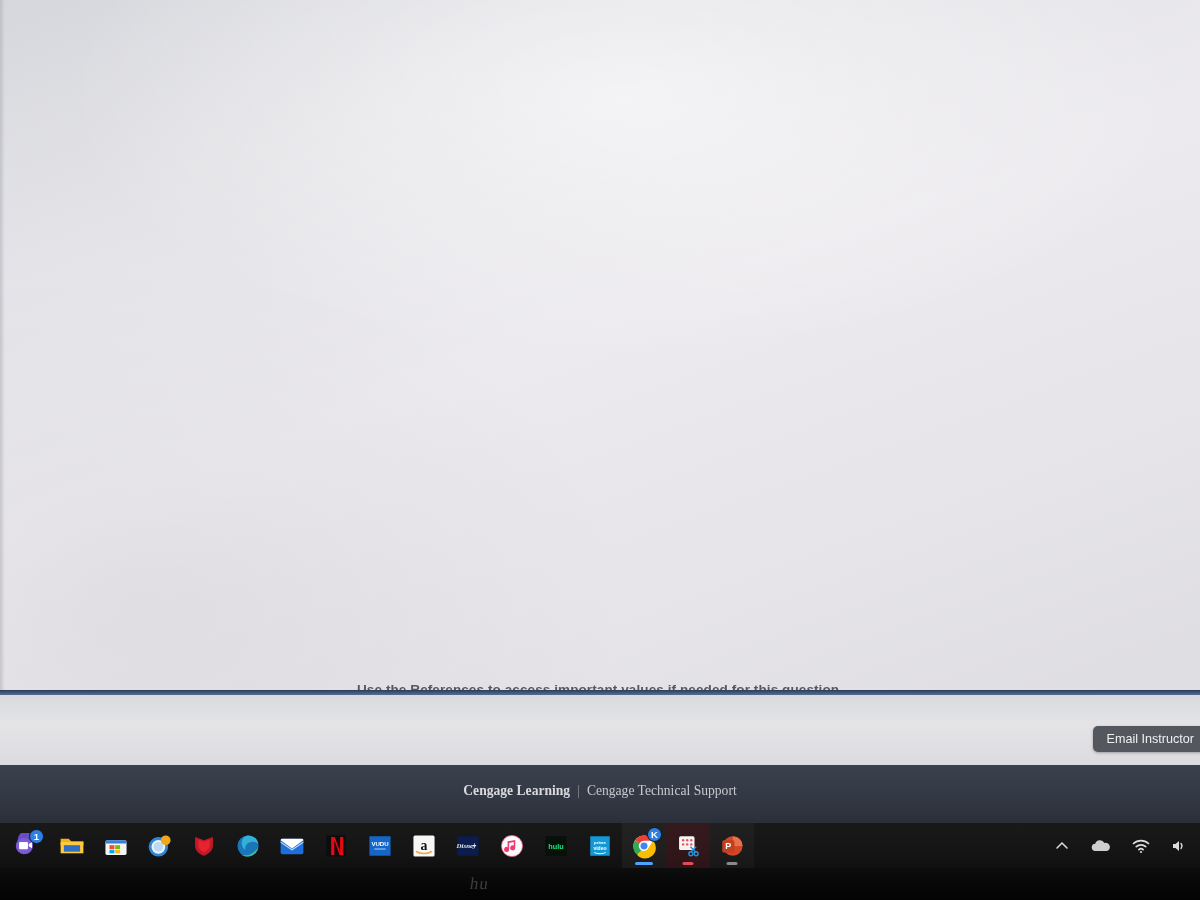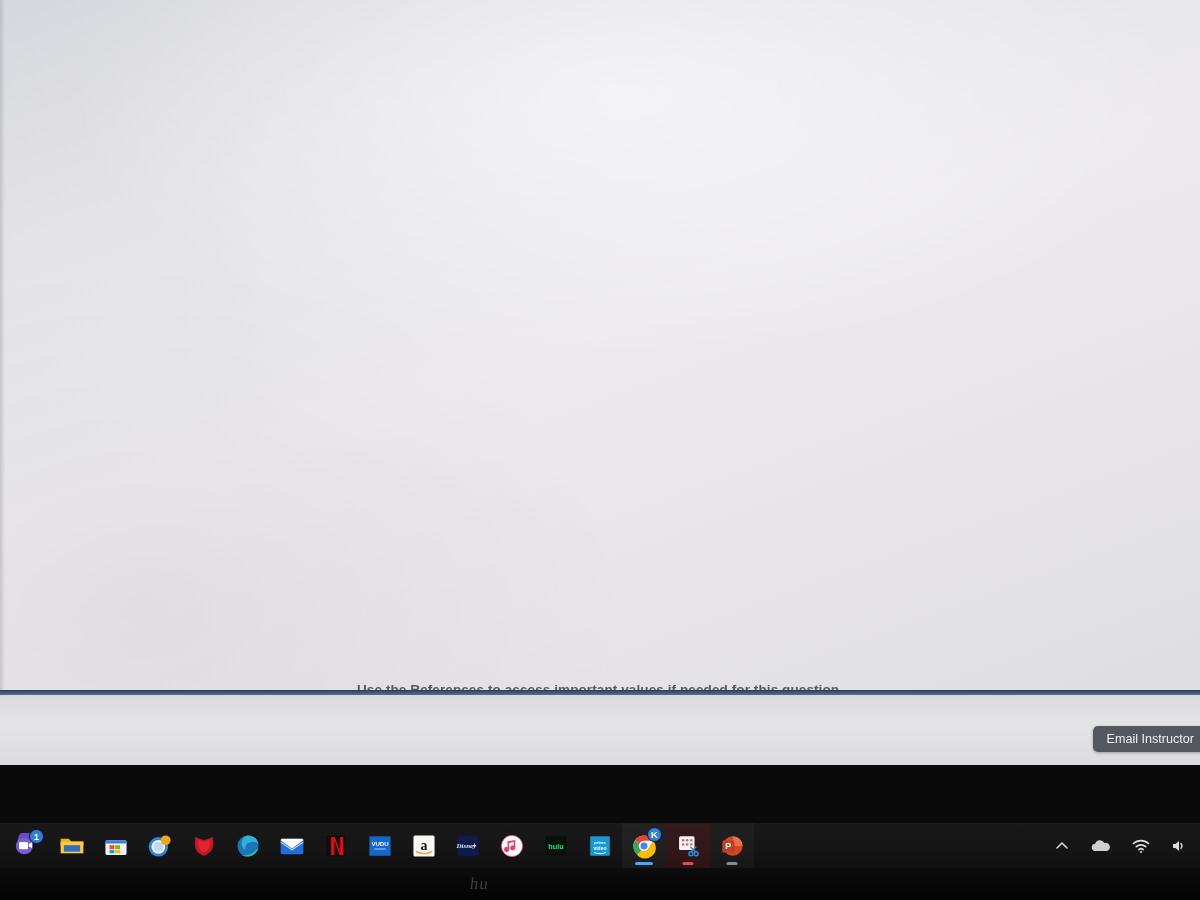--- a/index.html
+++ b/index.html
@@ -176,20 +176,25 @@
     <div class="page-gutter"></div>
 
     <div class="ref-banner">Use the References to access important values if needed for this question.</div>
 
   </div>
 
   <div class="divider-line"></div>
   <div class="gray-band"></div>
   <div class="email-instructor">Email Instructor</div>
 
+  <div class="footer">
+    <div class="footer-links">
+      <span class="lnk bold">Cengage Learning</span><span class="sep">|</span><span class="lnk">Cengage Technical Support</span>
+    </div>
+  </div>
 
   <div class="taskbar">
     <div class="tb-icons">
 
       <div class="tb-item">
         <svg class="ico" viewBox="0 0 32 32">
           <path d="M4 7a11 11 0 0 1 11-11h0A11 11 0 0 1 26 7v10A11 11 0 0 1 15 28h0A11 11 0 0 1 4 17z" fill="#6a4bc4" transform="translate(0,2) scale(0.85)"></path>
           <circle cx="11" cy="16" r="10" fill="#7b5cd6"></circle>
           <rect x="5" y="11" width="11" height="9" rx="1.5" fill="#fff"></rect>
           <path d="M17 13.6l4-2.3v7.4l-4-2.3z" fill="#fff"></path>

